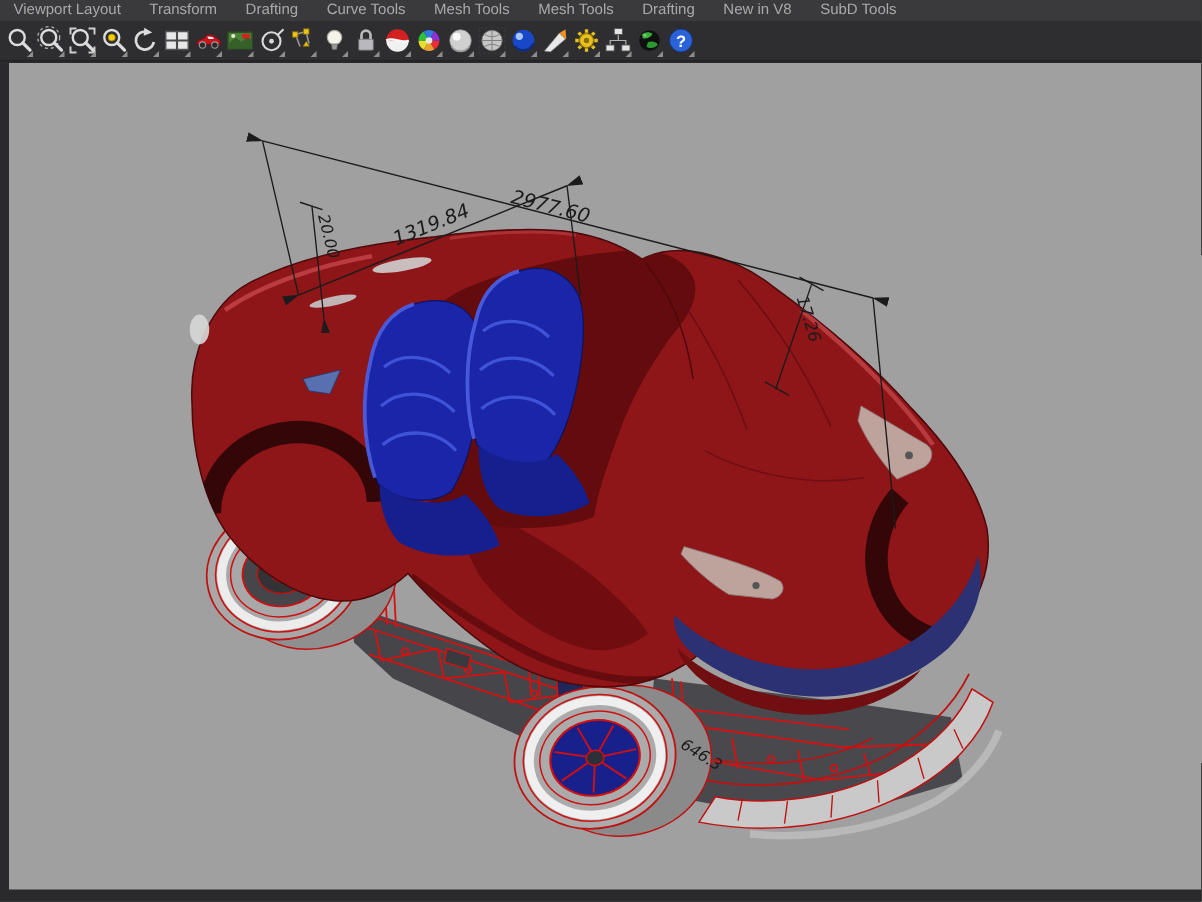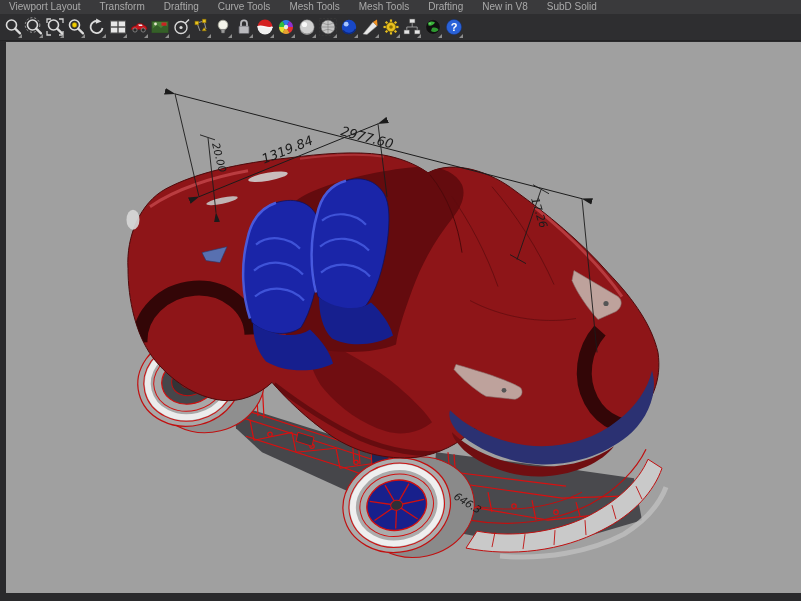--- a/index.html
+++ b/index.html
@@ -46,21 +46,21 @@
 
   <div class="menubar">
       <span class="menu-item">Viewport Layout</span>
       <span class="menu-item">Transform</span>
       <span class="menu-item">Drafting</span>
       <span class="menu-item">Curve Tools</span>
       <span class="menu-item">Mesh Tools</span>
       <span class="menu-item">Mesh Tools</span>
       <span class="menu-item">Drafting</span>
       <span class="menu-item">New in V8</span>
-      <span class="menu-item">SubD Solid</span>
+      <span class="menu-item">SubD Tools</span>
     </div>
 
   <div class="toolbar">
       <div class="icon">
         <svg width="20" height="20" viewBox="0 0 20 20">
           <circle cx="8.5" cy="8" r="5" fill="none" stroke="#dcdcdc" stroke-width="1.6"></circle>
           <line x1="12.2" y1="11.6" x2="17" y2="16.4" stroke="#dcdcdc" stroke-width="2.2" stroke-linecap="round"></line>
         </svg>
       </div>
       <div class="icon">

